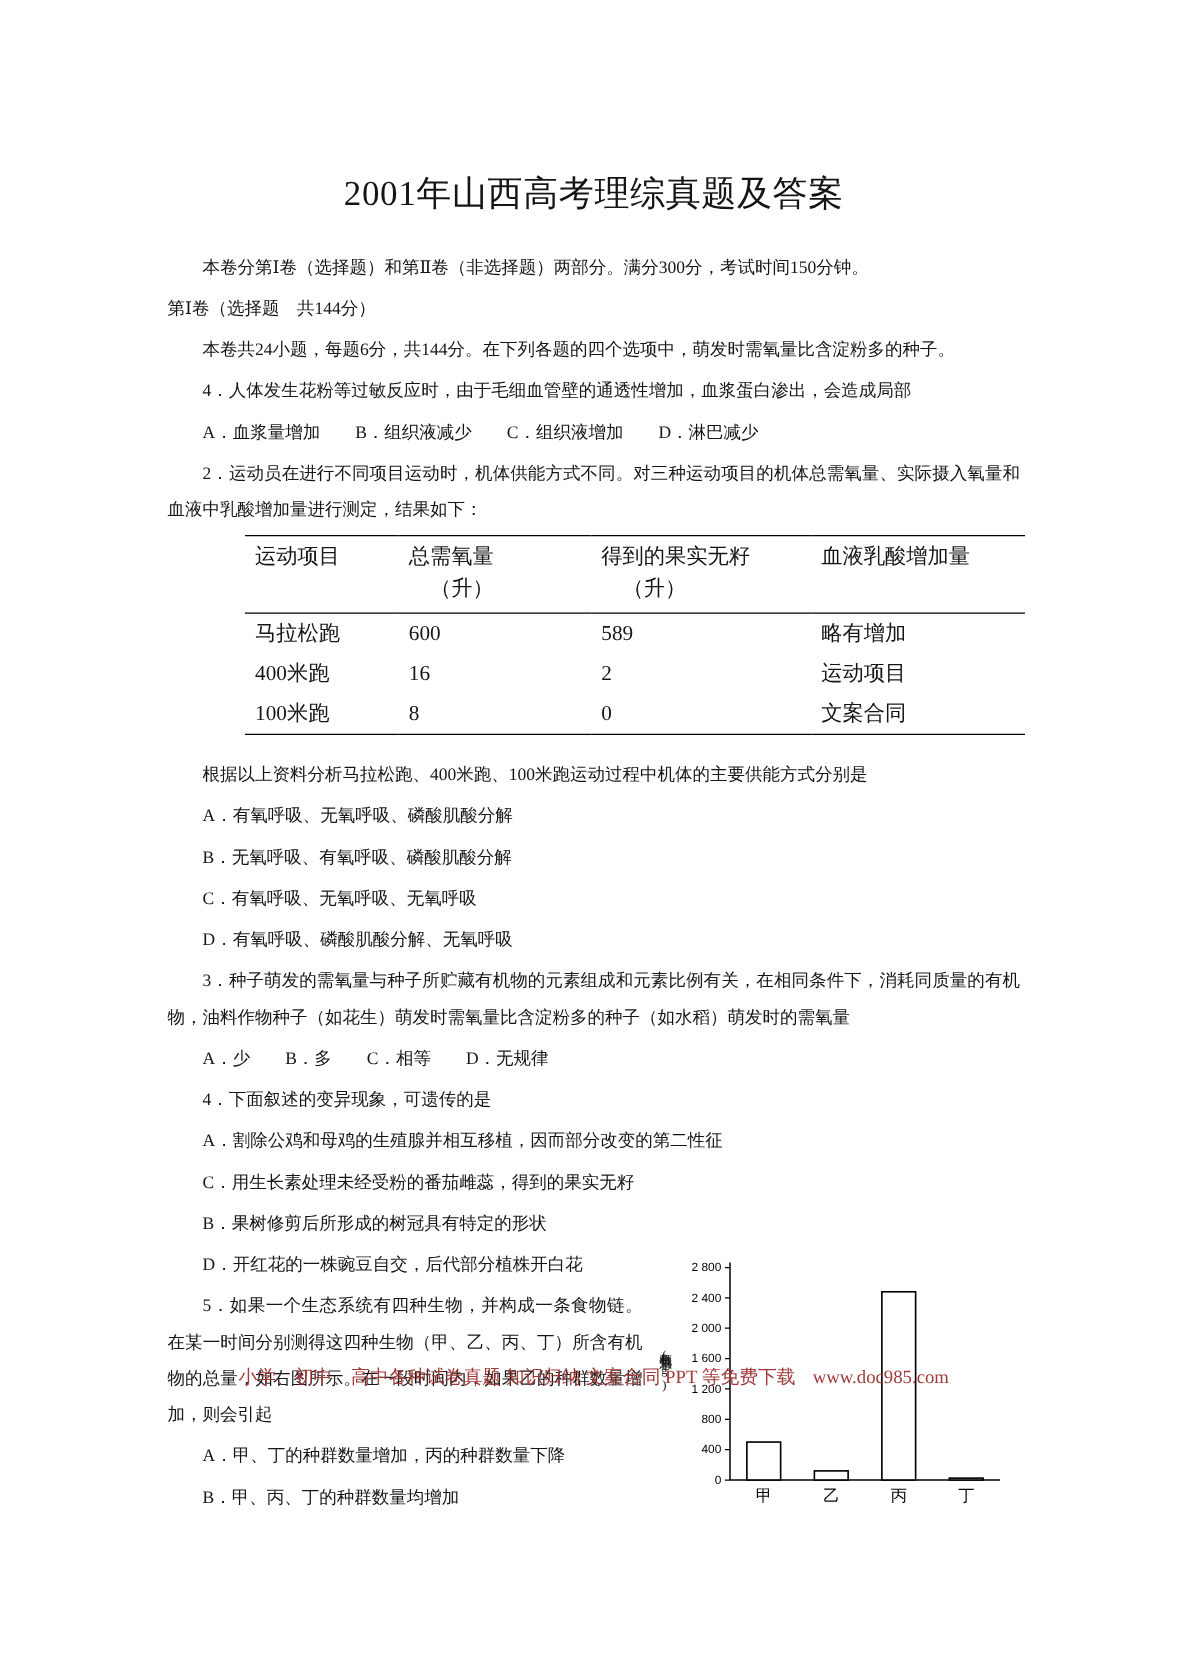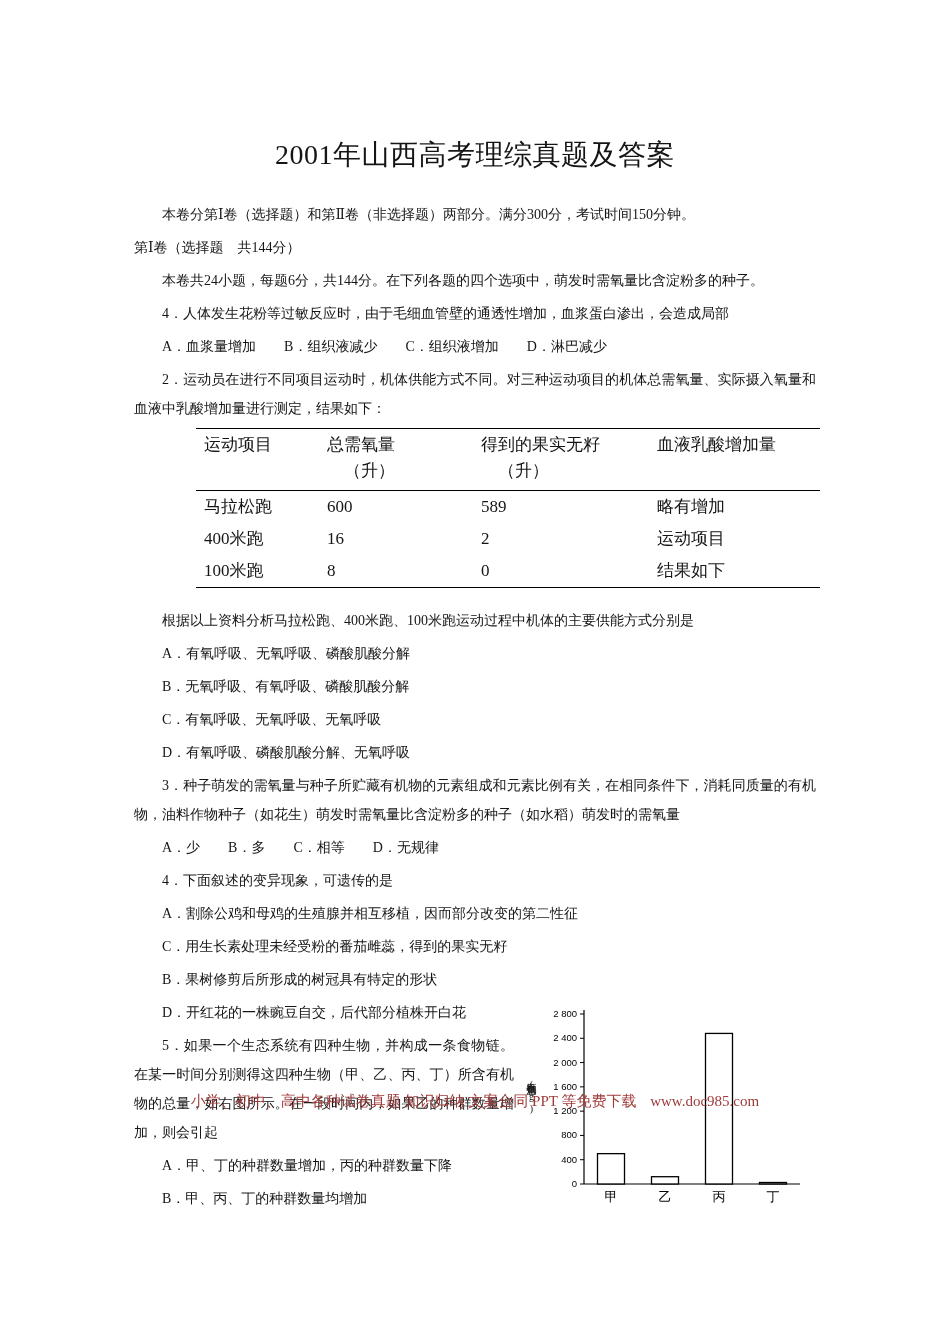--- a/index.html
+++ b/index.html
@@ -129,21 +129,21 @@
       <tr>
         <td>400米跑</td>
         <td>16</td>
         <td>2</td>
         <td>运动项目</td>
       </tr>
       <tr>
         <td>100米跑</td>
         <td>8</td>
         <td>0</td>
-        <td>结果如下</td>
+        <td>文案合同</td>
       </tr>
     </tbody>
   </table>
 
   <p class="indent">根据以上资料分析马拉松跑、400米跑、100米跑运动过程中机体的主要供能方式分别是</p>
   <p class="opt">A．有氧呼吸、无氧呼吸、磷酸肌酸分解</p>
   <p class="opt">B．无氧呼吸、有氧呼吸、磷酸肌酸分解</p>
   <p class="opt">C．有氧呼吸、无氧呼吸、无氧呼吸</p>
   <p class="opt">D．有氧呼吸、磷酸肌酸分解、无氧呼吸</p>
 

